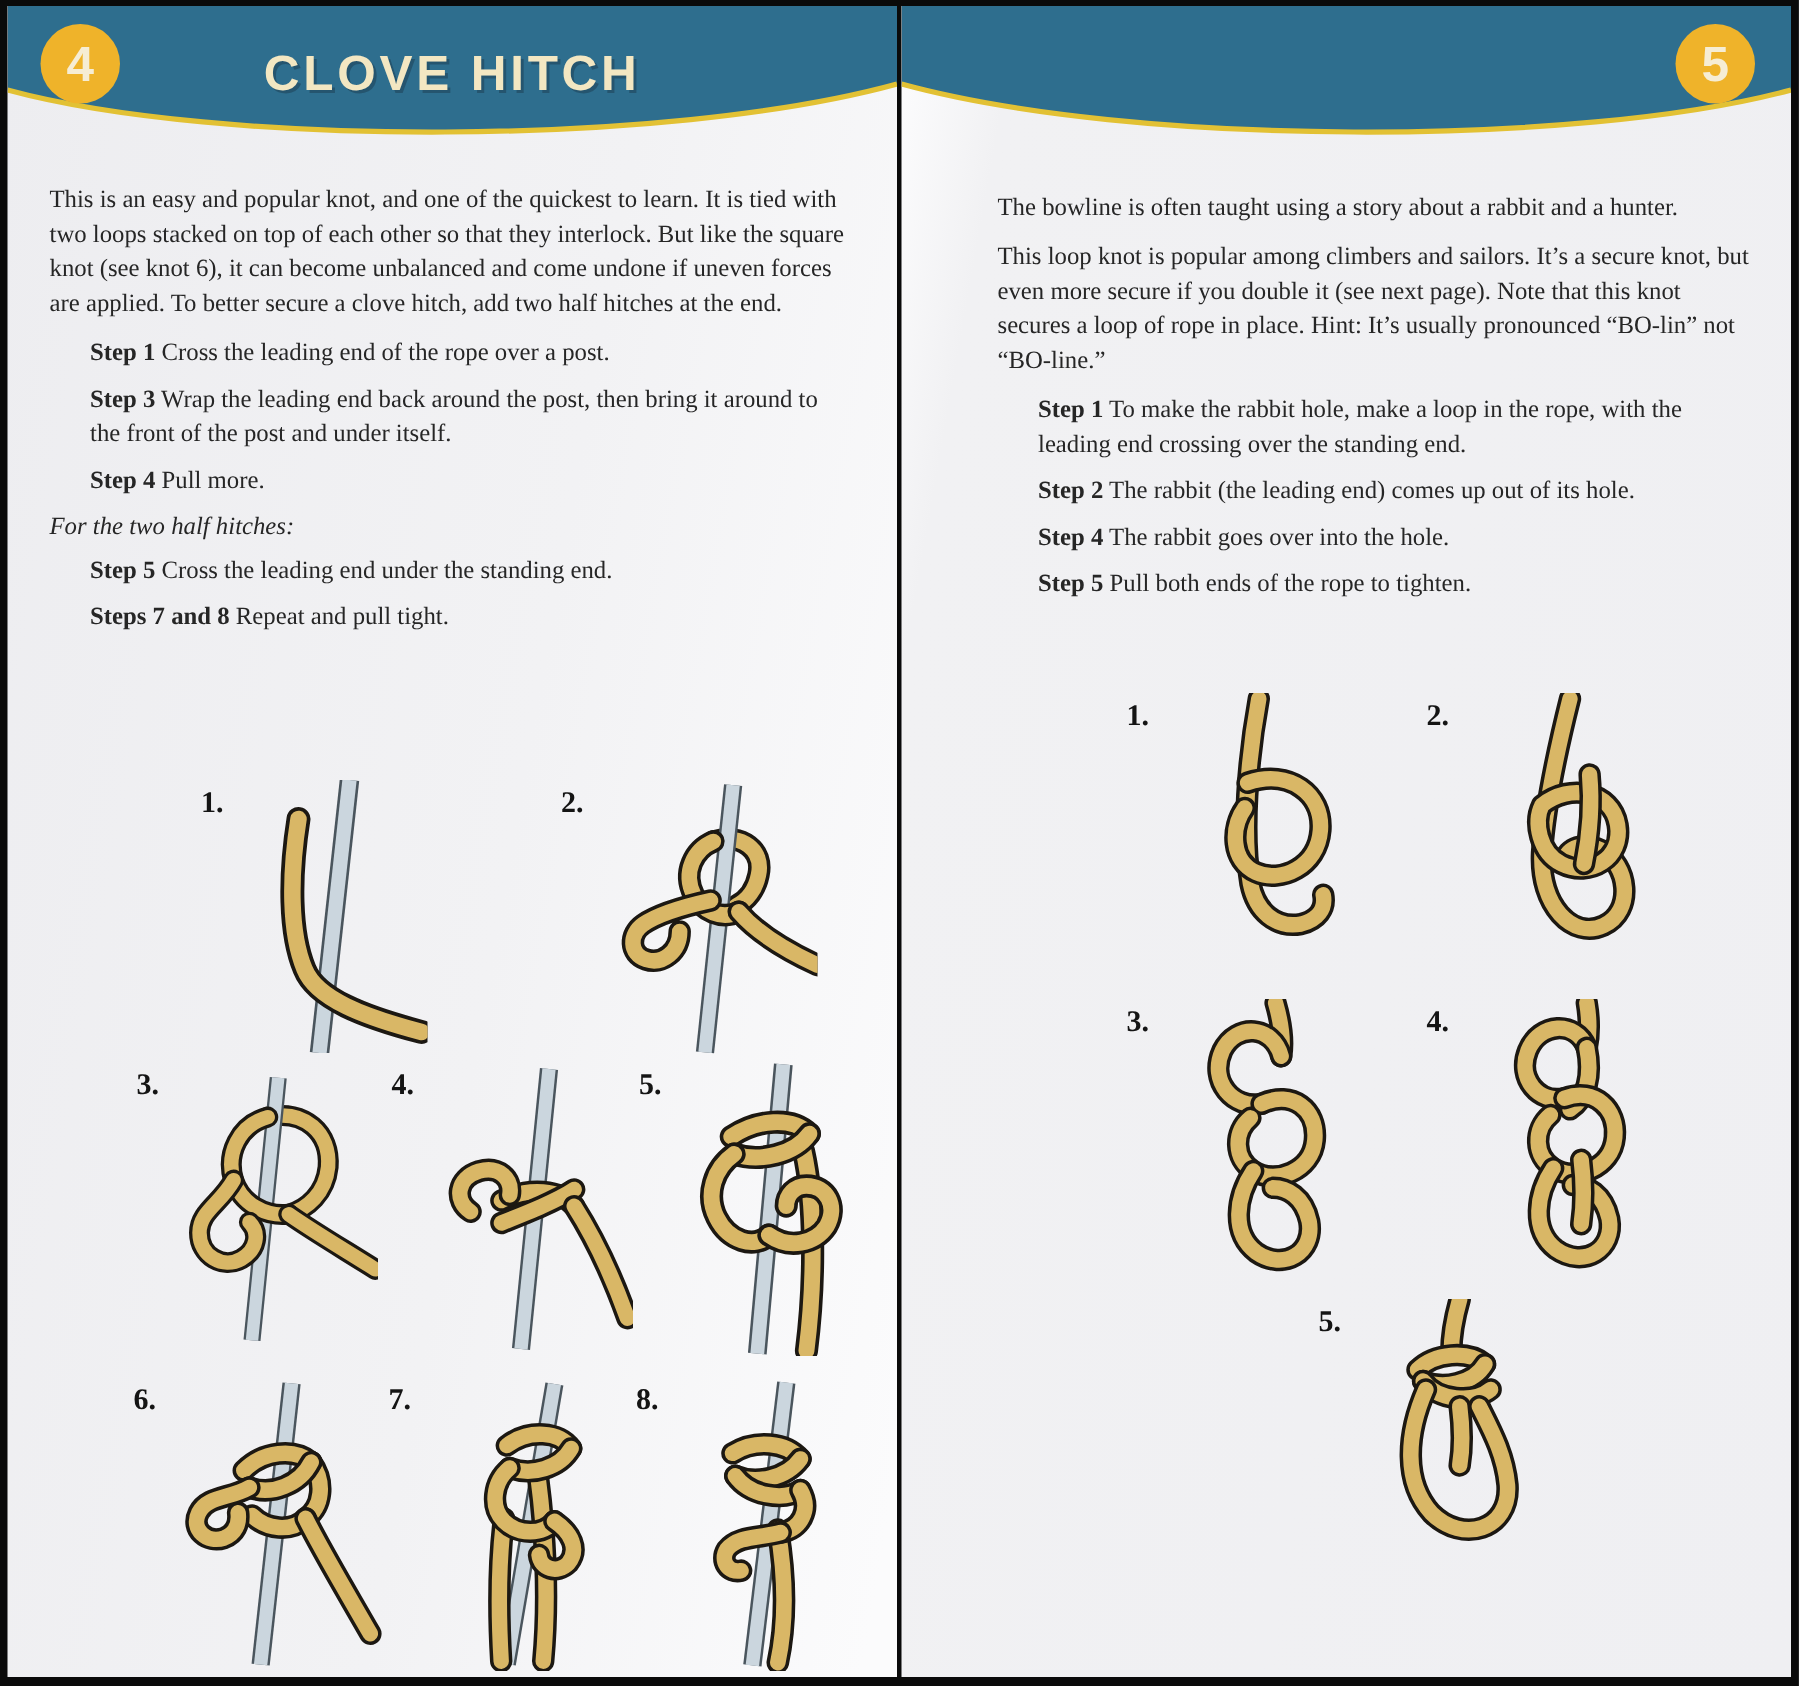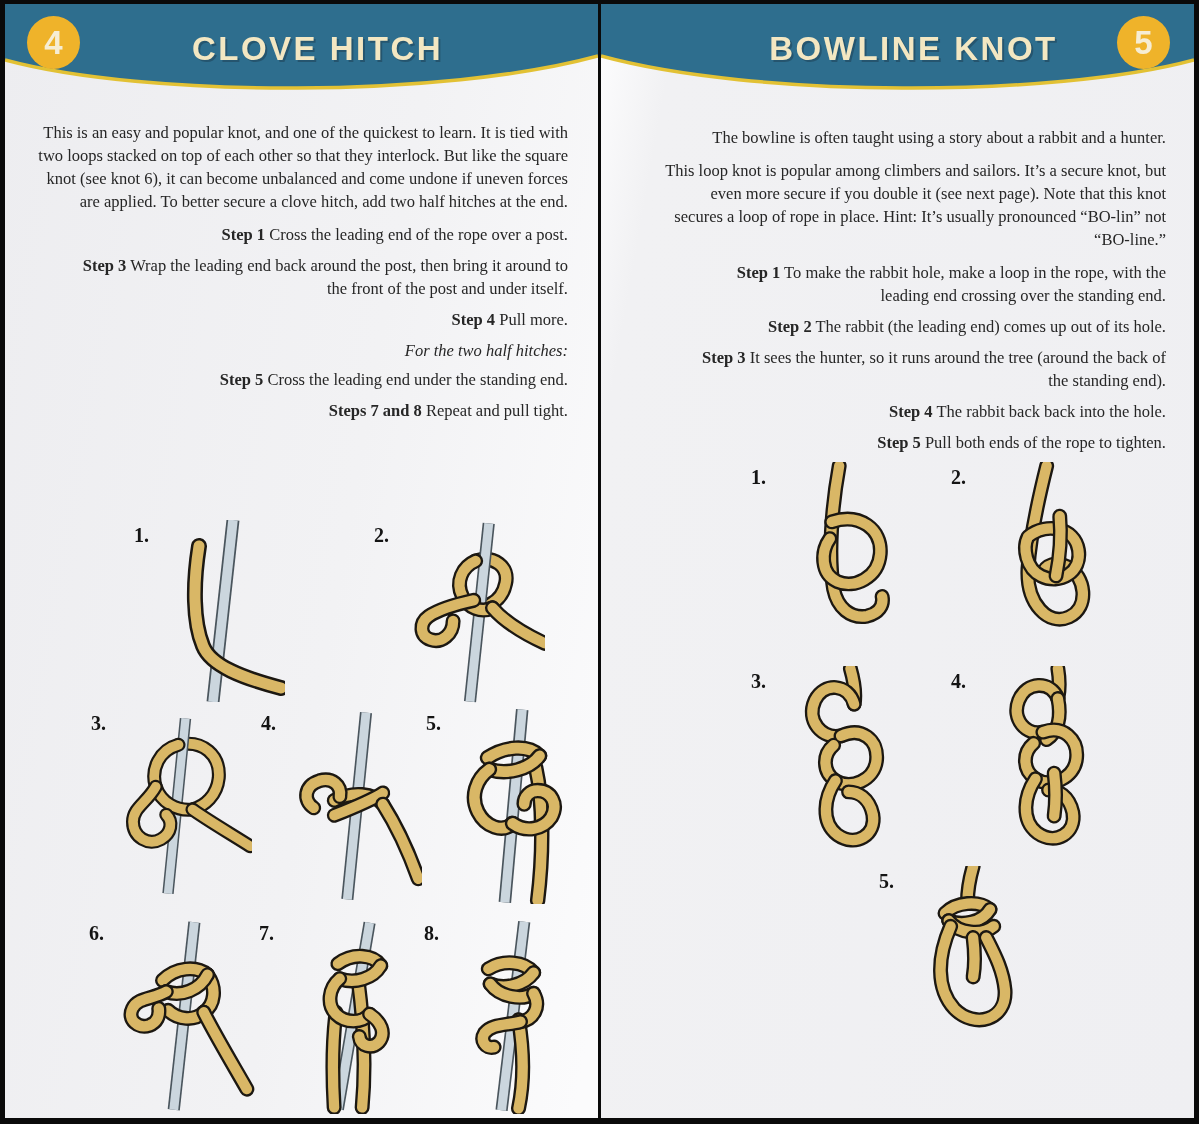--- a/index.html
+++ b/index.html
@@ -12,27 +12,27 @@
   
   .hdr{position:absolute;top:0;left:0;width:593px;height:100px;}
   .hdr svg{display:block}
   .page.right .hdr svg{transform:scaleX(-1);}
   .badge{position:absolute;width:53px;height:53px;border-radius:50%;background:#efb32a;
          display:flex;align-items:center;justify-content:center;
          font-family:"Liberation Sans","DejaVu Sans",sans-serif;font-weight:bold;font-size:33px;
          color:#f6edd4;top:12px;}
   .page.left .badge{left:22px;}
   .page.right .badge{right:24px;}
-  .ptitle{position:absolute;top:26px;left:16px;width:100%;text-align:center;
+  .ptitle{position:absolute;top:26px;left:0;width:100%;text-align:center;
           font-family:"Liberation Sans","DejaVu Sans",sans-serif;font-weight:bold;
           font-size:33px;letter-spacing:2.5px;color:#f3e7c2;
           text-shadow:2px 2px 0 rgba(20,40,55,.35);}
 
   
-  .content{position:relative;color:#262626;font-size:16.5px;line-height:23px;text-align:right;}
+  .content{position:relative;color:#262626;font-size:16.5px;line-height:23px;}
   .page.left .content{padding:17px 30px 0 28px;}
   .page.right .content{padding:22px 28px 0 64px;}
   .content p{margin:0 0 10px 0;}
   .steps p{margin:0 0 8px 0;margin-left:27px;}
   .sl{font-weight:bold;}
   .ihead{font-style:italic;margin:2px 0 6px 0 !important;}
 
   
   figure{position:absolute;margin:0;display:flex;align-items:flex-start;}
   .fl{font-weight:bold;font-size:20px;color:#141414;margin:4px 6px 0 0;}
@@ -208,30 +208,28 @@
   <div class="page right">
     <div class="hdr">
       <svg width="593" height="100" viewBox="0 0 593 100">
         <path d="M0,0 H593 V52 C440,94 140,94 0,56 Z" fill="#2e6e8e"></path>
         <path d="M0,56 C140,94 440,94 593,52" fill="none" stroke="#e2c134" stroke-width="3.5"></path>
       </svg>
     </div>
     <div class="badge">
       <span>5</span>
     </div>
-    <div class="ptitle">BOWLINE KNOT</div>
 
     <div class="content" style="margin-top:100px;">
       <p>The bowline is often taught using a story about a rabbit and a hunter.</p>
       <p>This loop knot is popular among climbers and sailors. It’s a secure knot, but even more secure if you double it (see next page). Note that this knot secures a loop of rope in place. Hint: It’s usually pronounced “BO-lin” not “BO-line.”</p>
       <div class="steps">
         <p><b class="sl">Step 1</b> <span>To make the rabbit hole, make a loop in the rope, with the leading end crossing over the standing end.</span></p>
         <p><b class="sl">Step 2</b> <span>The rabbit (the leading end) comes up out of its hole.</span></p>
-        <p><b class="sl">Step 3</b> <span>It sees the hunter, so it runs around the tree (around the back of the standing end).</span></p>
-        <p><b class="sl">Step 4</b> <span>The rabbit back back into the hole.</span></p>
+        <p><b class="sl">Step 4</b> <span>The rabbit goes over into the hole.</span></p>
         <p><b class="sl">Step 5</b> <span>Pull both ends of the rope to tighten.</span></p>
       </div>
     </div>
 
     <figure style="left:150px;top:458px">
       <span class="fl">1.</span>
       <svg width="140" height="185" viewBox="0 0 150 190">
         <path class="o" d="M72,0 C64,44 60,96 66,132 C70,152 84,164 102,161 C114,158 120,150 118,140"></path>
           <path class="r" d="M72,0 C64,44 60,96 66,132 C70,152 84,164 102,161 C114,158 120,150 118,140"></path>
         <path class="o" d="M64,60 C94,50 118,68 116,94 C114,120 88,132 70,124 C52,116 52,92 62,78"></path>

